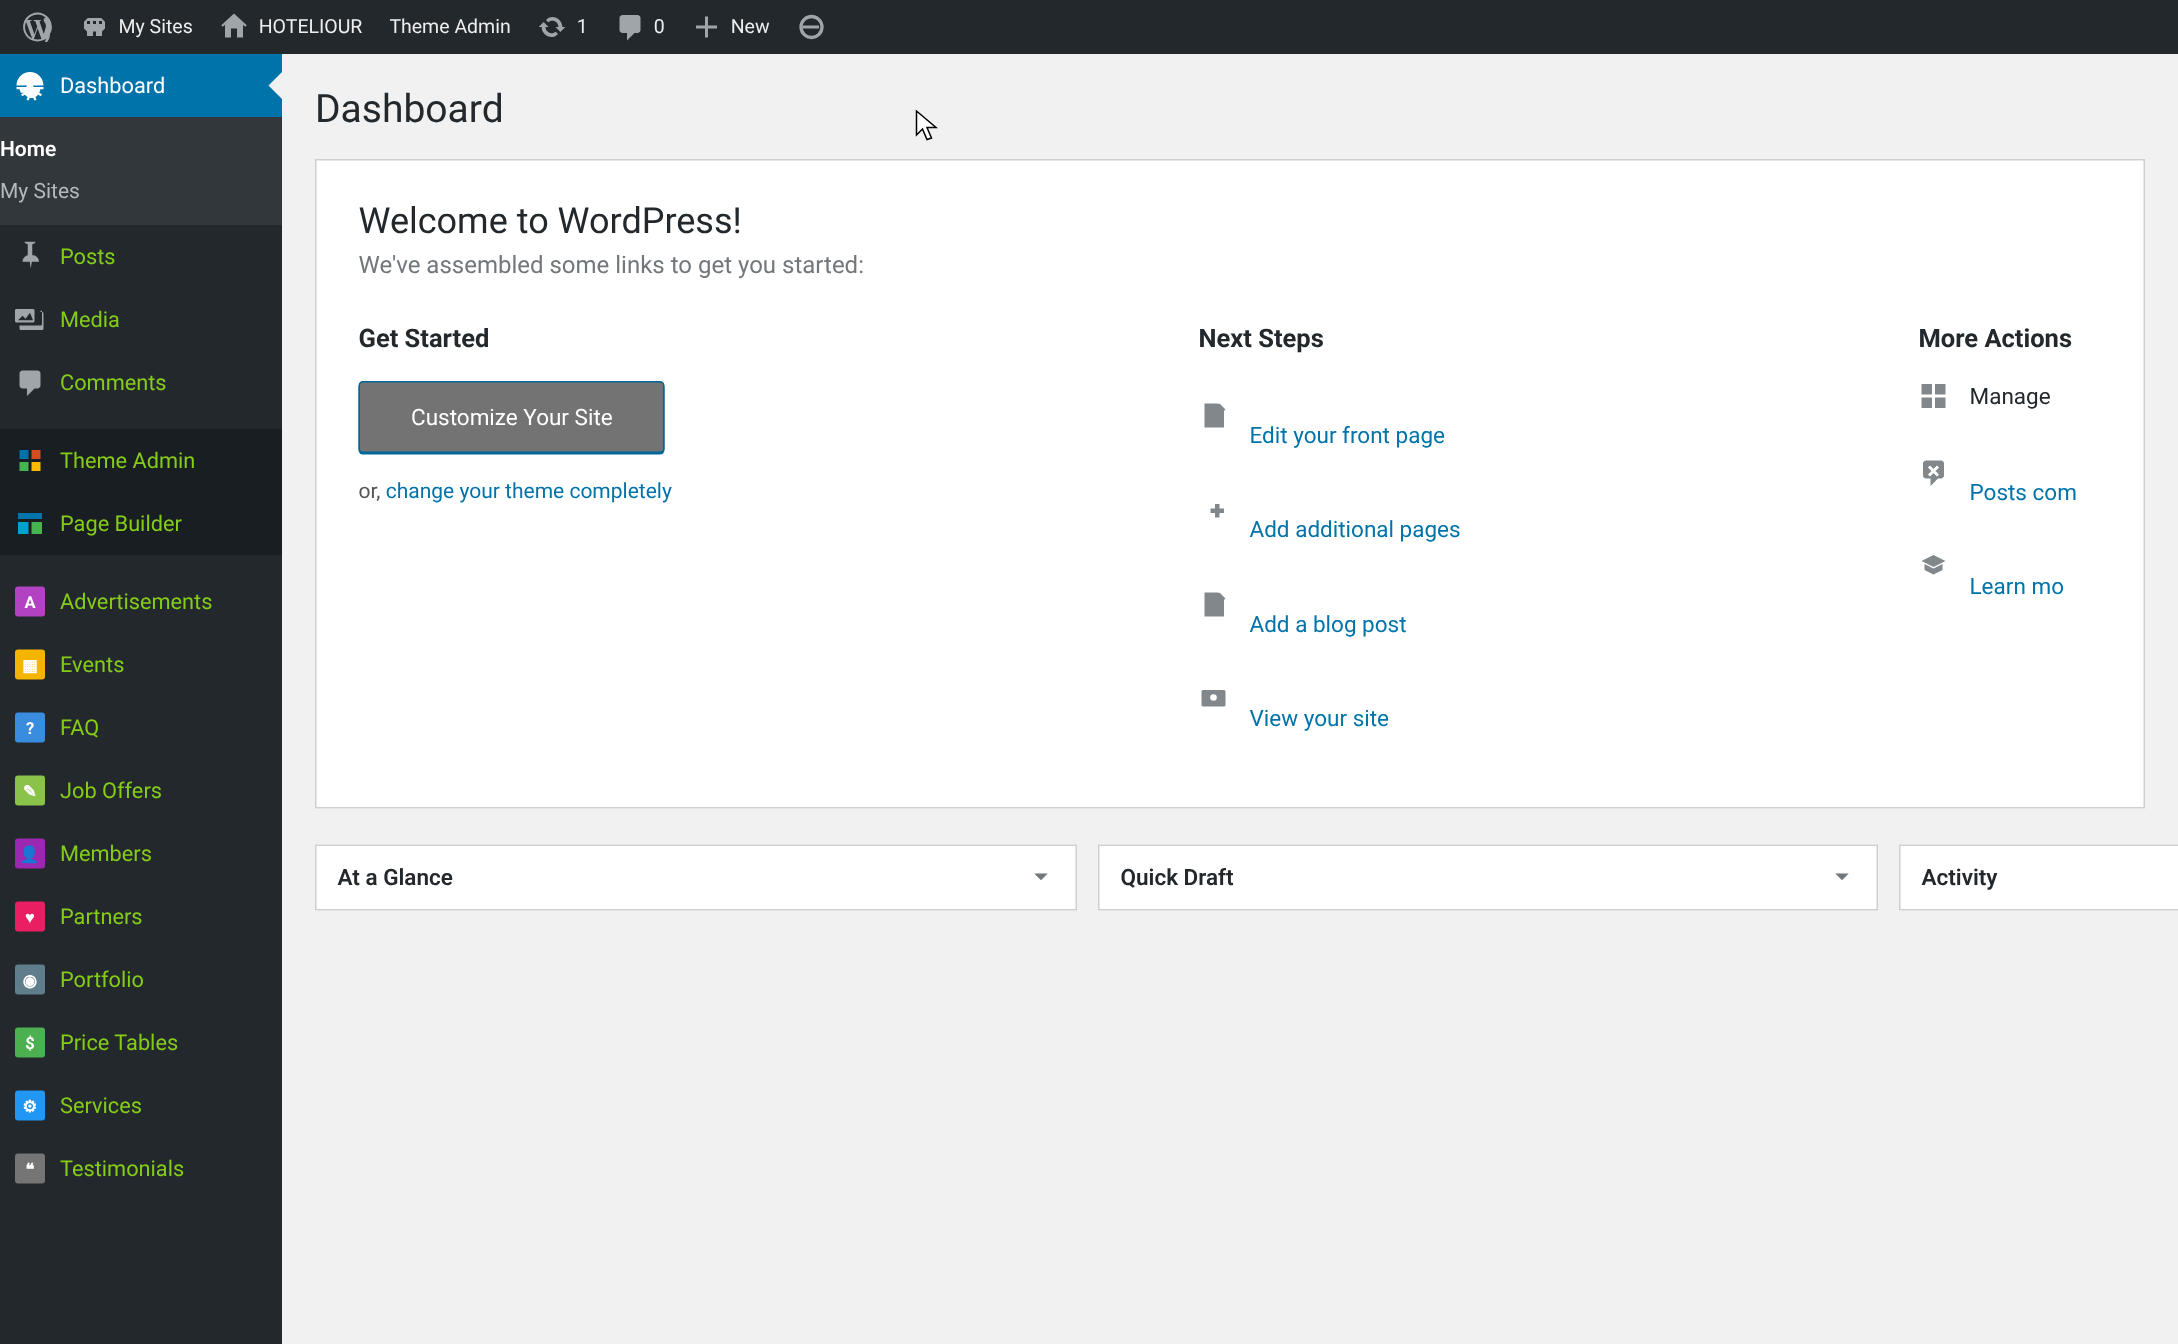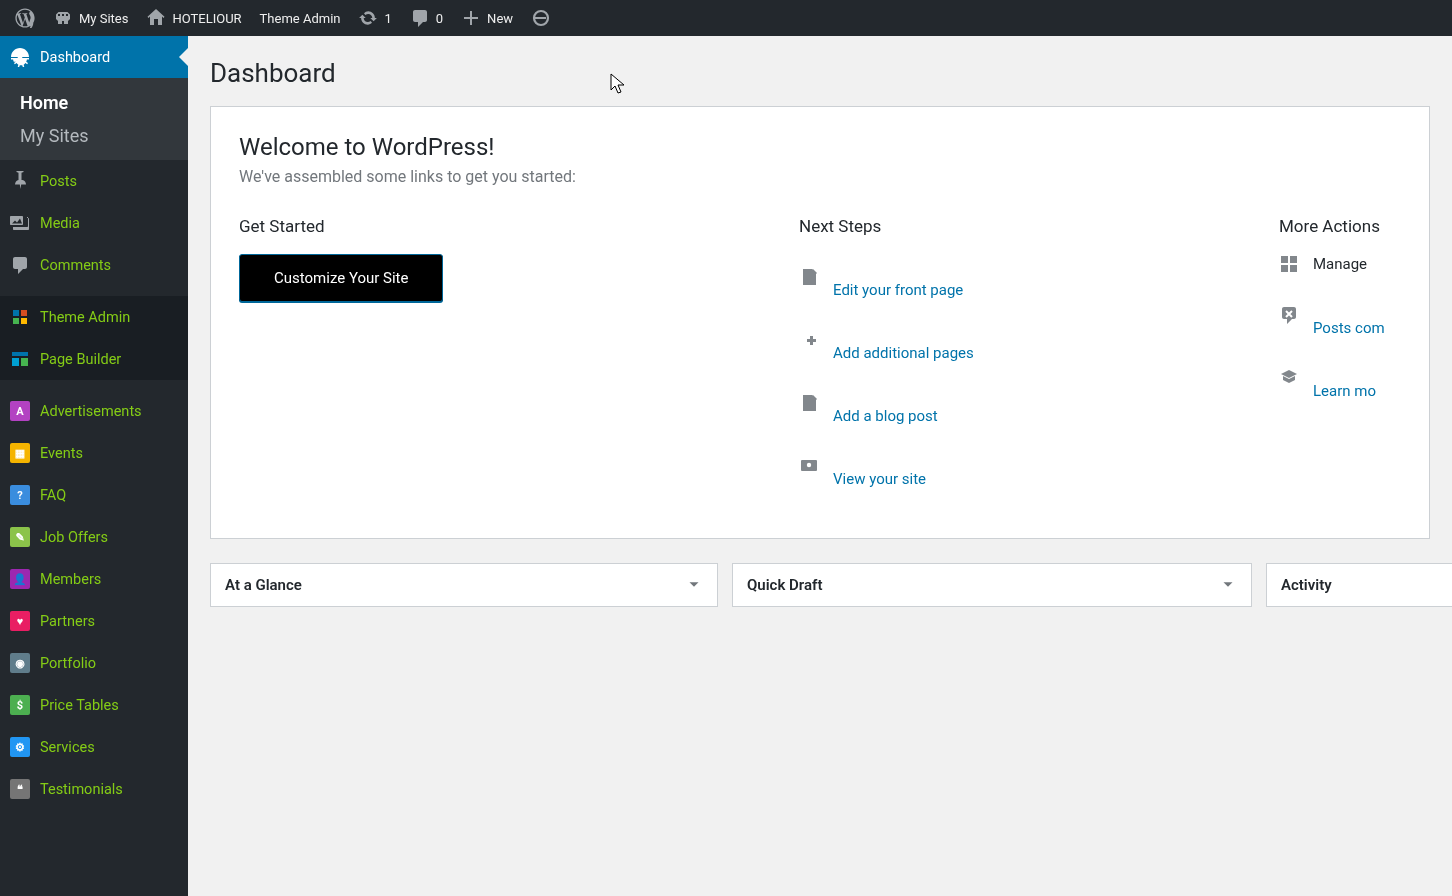--- a/index.html
+++ b/index.html
@@ -87,23 +87,23 @@
   height: 0;
   border-top: 10px solid transparent;
   border-bottom: 10px solid transparent;
   border-right: 10px solid #f1f1f1;
 }
 .submenu {
   background: #32373c;
   padding: 8px 0;
 }
 .submenu-item {
-  padding: 6px 20px;
+  padding: 6px 0;
   color: #b4b9be;
-  font-size: 18px;
+  font-size: 14px;
   cursor: pointer;
 }
 .submenu-item.active { color: #fff; font-weight: 600; }
 
 .menu-sep { height: 10px; }
 
 .menu-item.dark { background: #191e23; }
 .menu-item.dark .micon { fill: #a0a5aa; }
 
 .colored-icon {
@@ -153,26 +153,26 @@
 .welcome-columns {
   display: flex;
   gap: 20px;
 }
 .wcol { flex: 0 0 auto; }
 .wcol.c1 { width: 540px; }
 .wcol.c2 { width: 460px; }
 .wcol.c3 { width: 360px; }
 .wcol h3 {
   font-size: 17px;
-  font-weight: 400;
+  font-weight: 700;
   margin-bottom: 18px;
 }
 .button-primary {
   display: inline-block;
-  background: #000000;
+  background: #737373;
   border: 1px solid #006799;
   color: #fff;
   font-size: 15px;
   padding: 14px 34px;
   border-radius: 3px;
   cursor: pointer;
   text-decoration: none;
   margin-bottom: 18px;
   box-shadow: 0 1px 0 #006799;
 }
@@ -416,20 +416,23 @@
   <h1 class="page-title">Dashboard</h1>
 
   <div class="welcome-panel">
     <h2>Welcome to WordPress!</h2>
     <div class="sub">We've assembled some links to get you started:</div>
 
     <div class="welcome-columns">
       <div class="wcol c1">
         <h3>Get Started</h3>
         <a class="button-primary">Customize Your Site</a>
+        <div class="or-text">
+          <span>or, </span><a>change your theme completely</a>
+        </div>
       </div>
 
       <div class="wcol c2">
         <h3>Next Steps</h3>
         <ul class="next-list">
           <li>
             <span class="nicon">
               <svg viewBox="0 0 20 20">
                   <path d="M4 2h9l4 4v12H4V2zm9 4V3l3 3h-3z" fill="#82878c"></path>
                   <path d="M14 2l4 4-7 7-4-1 1-4 6-6z" fill="#82878c"></path>

